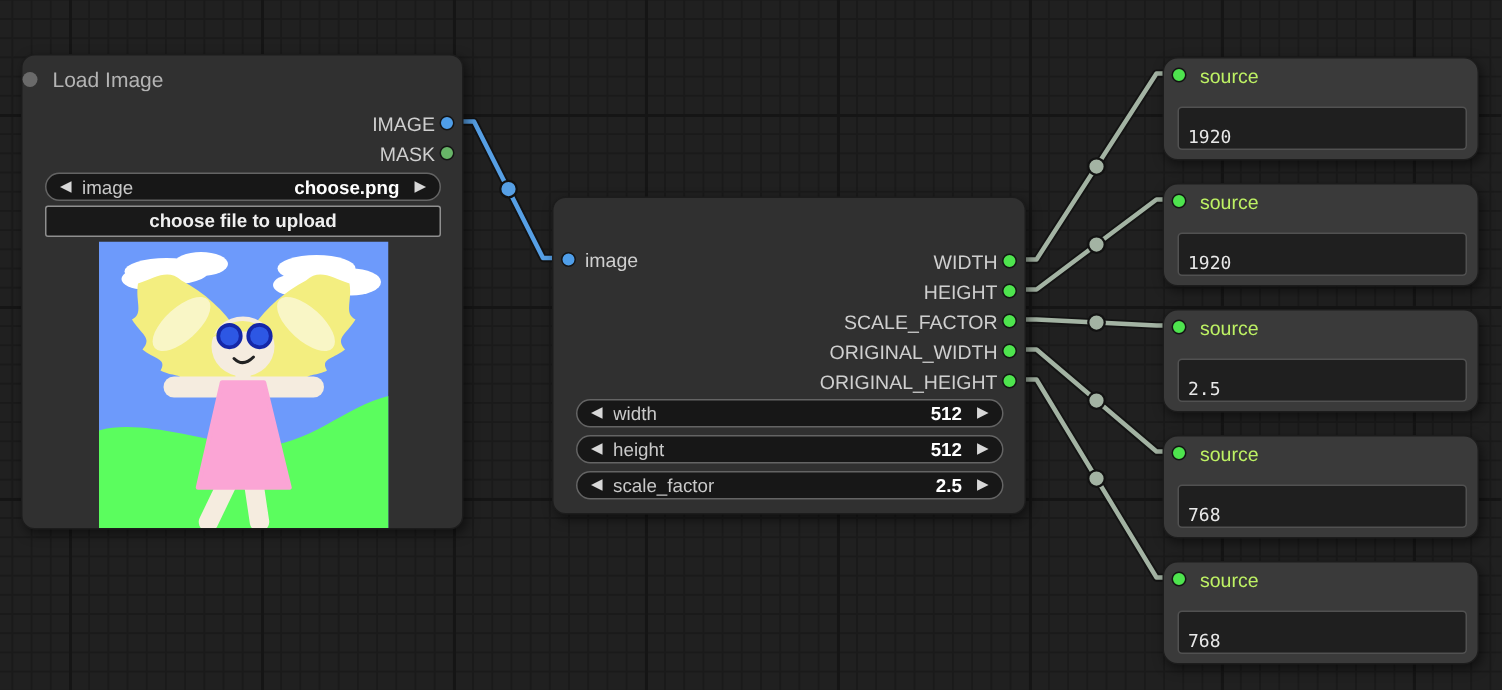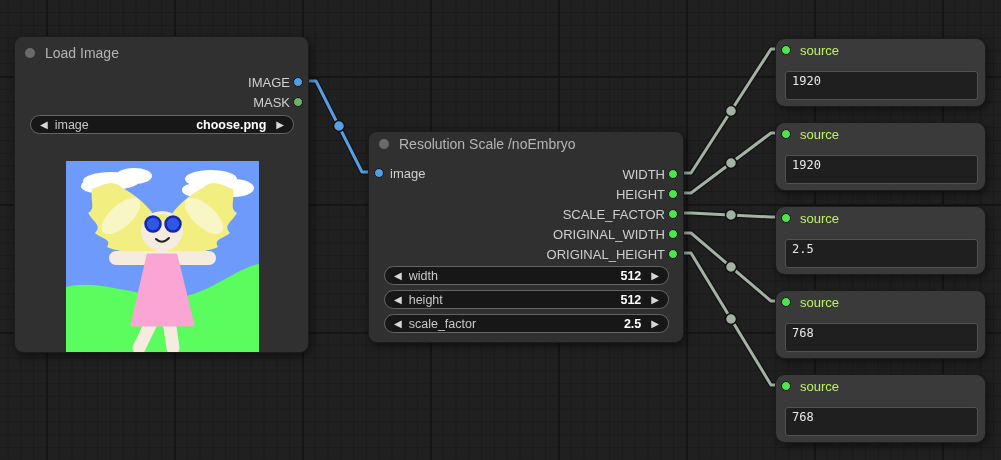--- a/index.html
+++ b/index.html
@@ -19,21 +19,21 @@
     background-size:128px 128px,128px 128px,12.8px 12.8px,12.8px 12.8px;
     background-position:46px 76px,46px 76px,7.6px 12px,7.6px 12px;
   }
   .wires{position:absolute;left:0;top:0;z-index:1;}
   .node{
     position:absolute;z-index:2;box-sizing:border-box;
     background:#303030;border:1px solid #1c1c1c;border-radius:9px;
     box-shadow:2px 3px 8px rgba(0,0,0,.5);
   }
   .node.src{background:#3a3a3a;border-radius:10px;}
-  .titlebar{height:32px;display:flex;align-items:center;padding:0 10px;gap:10px;}
+  .titlebar{height:32px;display:flex;align-items:center;padding:0 0;gap:10px;}
   .titlebar.small{height:24px;}
   .tdot{width:10px;height:10px;border-radius:50%;background:#6a6a6a;flex:0 0 auto;}
   .title{color:#b4b4b4;font-size:14px;white-space:nowrap;overflow:hidden;}
   .slot-row{position:absolute;height:20px;display:flex;align-items:center;font-size:13px;color:#cfcfcf;}
   .slot-row.out{right:0;justify-content:flex-end;padding-right:18px;}
   .slot-row.in{left:0;padding-left:21px;}
   .socket{position:absolute;width:10px;height:10px;border-radius:50%;border:1.5px solid #141414;box-sizing:border-box;top:5px;}
   .slot-row.out .socket{right:5px;}
   .slot-row.in .socket{left:5px;}
   .s-image{background:#4f9ee9;}
@@ -53,21 +53,21 @@
     background:#191919;border:1px solid #8f8f8f;border-radius:2px;
     color:#efefef;font-size:12.5px;font-weight:700;text-align:center;line-height:19px;
     cursor:pointer;
   }
   .preview{position:absolute;line-height:0;}
   .preview svg{display:block;}
   .txtbox{
     position:absolute;box-sizing:border-box;
     background:#1f1f1f;border:1px solid #515151;border-radius:3px;
     color:#e8e8e8;font-family:"DejaVu Sans Mono",monospace;font-size:12px;
-    padding:2px 6px;overflow:hidden;text-align:left;
+    padding:12px 6px;overflow:hidden;text-align:left;
   }
   .src .slot-label{position:absolute;left:24px;top:0;height:22px;display:flex;align-items:center;font-size:13px;color:#bef264;}
   .src .socket{top:6px;left:5px;}
 </style>
 </head>
 <body>
 
 <div class="canvas">
 
   <svg class="wires" width="1001" height="460">
@@ -112,20 +112,21 @@
     <div class="slot-row out" style="top:55px;">
       <span>MASK</span>
       <span class="socket s-mask"></span>
     </div>
     <div class="pill" style="left:15px;top:78px;width:264px;">
       <span class="arrow">◀</span>
       <span class="wlabel">image</span>
       <span class="wvalue">choose.png</span>
       <span class="arrow">▶</span>
     </div>
+    <div class="upload-btn" style="left:15px;top:100px;width:264px;">choose file to upload</div>
     <div class="preview" style="left:51px;top:124px;">
       <svg width="193" height="191" viewBox="0 0 193 191">
         <rect width="193" height="191" fill="#6d9afb"></rect>
         <g fill="#ffffff">
           <ellipse cx="45" cy="20" rx="28" ry="9"></ellipse>
           <ellipse cx="68" cy="15" rx="18" ry="8"></ellipse>
           <ellipse cx="30" cy="25" rx="15" ry="7"></ellipse>
           <ellipse cx="145" cy="18" rx="26" ry="9"></ellipse>
           <ellipse cx="168" cy="27" rx="20" ry="9"></ellipse>
           <ellipse cx="130" cy="29" rx="14" ry="7"></ellipse>
@@ -144,24 +145,20 @@
         <rect x="91" y="84" width="10" height="12" fill="#f5ecdf"></rect>
         <path d="M50,97 L143,97" stroke="#f5ecdf" stroke-width="14" stroke-linecap="round" fill="none"></path>
         <path d="M86,160 L73,187" stroke="#f5ecdf" stroke-width="13" stroke-linecap="round" fill="none"></path>
         <path d="M103,160 L107,187" stroke="#f5ecdf" stroke-width="13" stroke-linecap="round" fill="none"></path>
         <path d="M82,94 L110,94 L127,164 L66,164 Z" fill="#fba5d5" stroke="#fba5d5" stroke-width="3" stroke-linejoin="round"></path>
       </svg>
     </div>
   </div>
 
   <div class="node" style="left:368px;top:131px;width:316px;height:212px;">
-    <div class="titlebar small">
-      <span class="tdot"></span>
-      <span class="title">Resolution Scale /noEmbryo</span>
-    </div>
     <div class="slot-row in" style="top:31px;">
       <span class="socket s-image"></span>
       <span>image</span>
     </div>
     <div class="slot-row out" style="top:32px;">
       <span>WIDTH</span>
       <span class="socket s-int"></span>
     </div>
     <div class="slot-row out" style="top:52px;">
       <span>HEIGHT</span>

